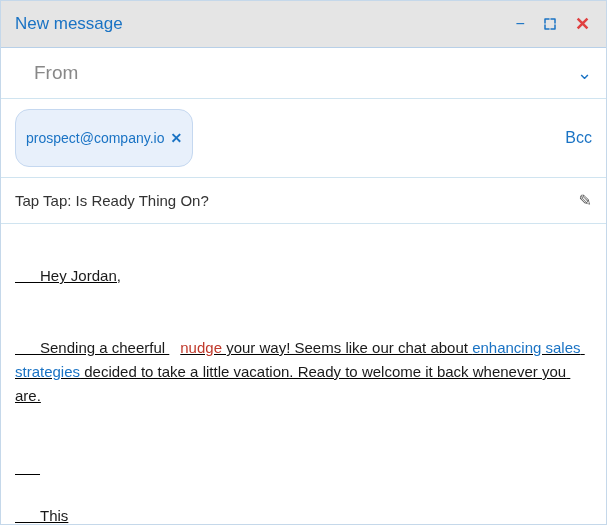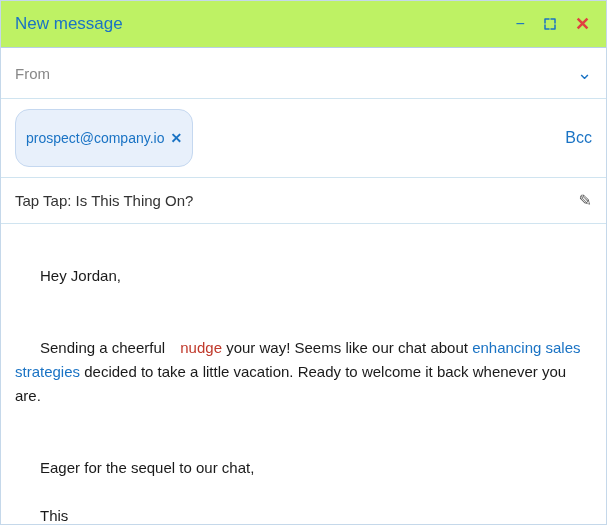--- a/index.html
+++ b/index.html
@@ -22,21 +22,21 @@
       width: 607px;
       height: 525px;
       background: #ffffff;
       border: 1px solid #c5d8ea;
       display: flex;
       flex-direction: column;
       box-shadow: 0 2px 8px rgba(0,0,0,0.15);
     }
 
     .header {
-      background: #bef264;
+      background: #e5e5e5;
       padding: 10px 14px;
       display: flex;
       align-items: center;
       justify-content: space-between;
       border-bottom: 1px solid #b8d0e8;
       min-height: 44px;
     }
 
     .header-title {
       color: #1a73c4;
@@ -66,21 +66,22 @@
       display: flex;
       align-items: center;
       justify-content: space-between;
       padding: 14px 14px;
       border-bottom: 1px solid #d0e4f0;
       min-height: 50px;
     }
 
     .from-label {
       color: #888;
-      font-size: 15px;
+      font-size: 19px;
+      margin-left: 19px;
     }
 
     .from-chevron {
       color: #1a73c4;
       font-size: 18px;
     }
 
     .to-row {
       display: flex;
       align-items: center;
@@ -146,20 +147,21 @@
 
     .pencil-icon {
       font-size: 16px;
       color: #555;
     }
 
     .body-area {
       flex: 1;
       padding: 16px 14px;
       overflow-y: auto;
+      text-decoration: underline;
     }
 
     .body-text {
       color: #1a1a1a;
       font-size: 15px;
       line-height: 1.6;
       white-space: pre-wrap;
     }
 
     .nudge-word {
@@ -198,25 +200,25 @@
     <div class="to-left">
       <div class="recipient-chip">
         <span class="recipient-email">prospect@company.io</span>
         <button class="remove-recipient">✕</button>
       </div>
     </div>
     <span class="bcc-link">Bcc</span>
   </div>
 
   <div class="subject-row">
-    <span class="subject-text">Tap Tap: Is This Thing On?</span>
+    <span class="subject-text">Tap Tap: Is Ready Thing On?</span>
     <span class="pencil-icon">✎</span>
   </div>
 
   <div class="body-area">
     <div class="body-text">
       <span>Hey Jordan,</span><br><br>
       <span>Sending a cheerful <span class="nudge-word">nudge</span> your way! Seems like our chat about <span class="link-text">enhancing sales strategies</span> decided to take a little vacation. Ready to welcome it back whenever you are.</span><br><br>
-      <span>Eager for the sequel to our chat,</span><br>
+      <br>
       <span>This</span>
     </div>
   </div>
 </div>
 
 </body></html>

